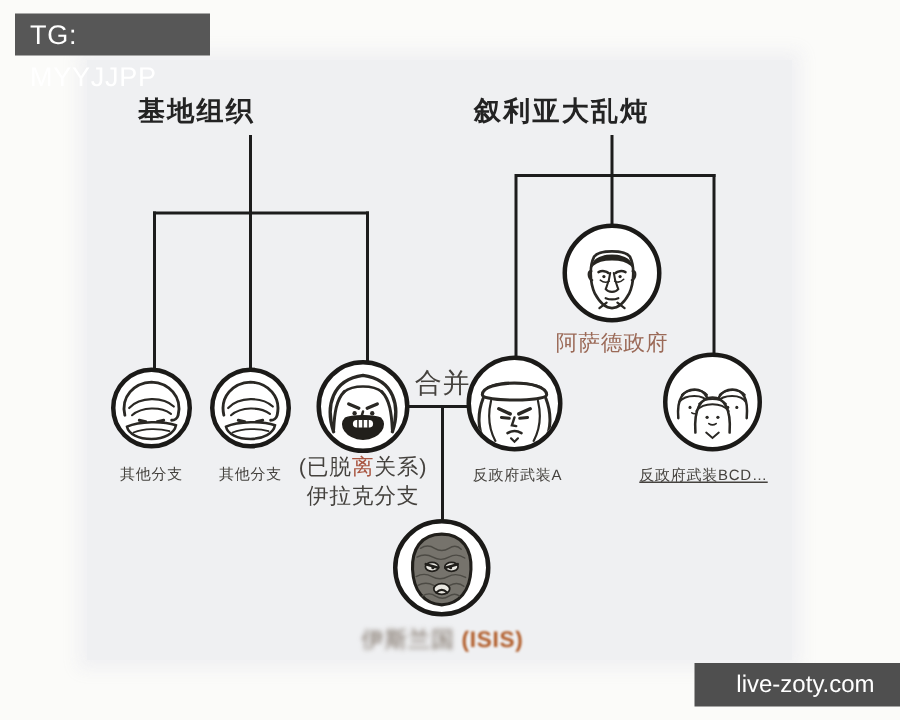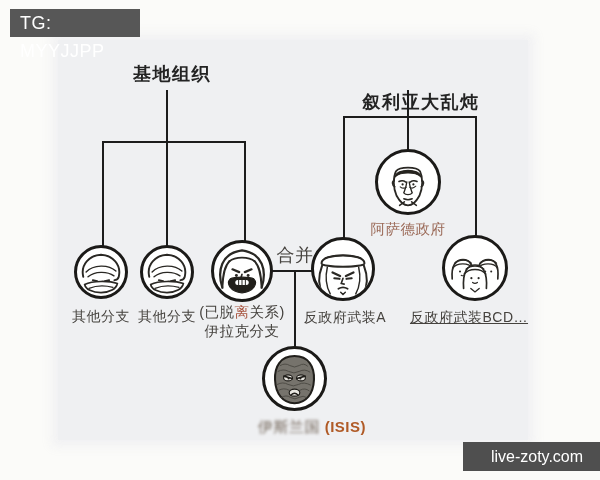--- a/index.html
+++ b/index.html
@@ -19,52 +19,52 @@
     padding-left:10px; box-sizing:border-box; letter-spacing:.5px;
   }
   .watermark {
     position:absolute; left:463px; top:442px; width:148px; height:29px;
     background:#4f4f4f; color:#fff; font-size:16px; line-height:29px;
     text-align:center;
   }
   .line { position:absolute; background:#1c1c1c; }
   .tree-title {
     position:absolute; font-size:18px; font-weight:bold; color:#232323;
-    text-align:center; letter-spacing:1.5px;
+    text-align:left; letter-spacing:1.5px;
   }
   .node {
     position:absolute; background:#fff; border:3px solid #1b1a18;
     border-radius:50%; box-sizing:border-box; overflow:hidden;
   }
   .node svg { width:100%; height:100%; display:block; }
   .lbl {
-    position:absolute; font-size:14px; color:#45423e; text-align:center;
+    position:absolute; font-size:10px; color:#45423e; text-align:center;
     letter-spacing:.5px; line-height:19px;
   }
   .lbl-assad { color:#9b6a58; font-size:14.5px; }
   .lbl-merge { font-size:18px; }
   .lbl-iraq { font-size:14.5px; }
   .note-hl { color:#a8543f; }
-  .lbl-isis { font-size:15px; filter:blur(.6px); color:#6d5f52;text-align:right; }
+  .lbl-isis { font-size:15px; filter:blur(.6px); color:#6d5f52; }
   .isis-name { filter:blur(1.4px); }
   .isis-suffix { color:#b05a26; font-weight:bold; filter:blur(.4px); }
 </style>
 </head>
 <body>
 
 <div class="page">
 
   <div class="photo-area"></div>
 
   <div class="banner">
     <span>TG: MYYJJPP</span>
   </div>
 
   <div class="tree-title" style="left:92px; top:62px; width:160px;">基地组织</div>
-  <div class="tree-title" style="left:341px; top:62px; width:160px;margin-top:28px;">叙利亚大乱炖</div>
+  <div class="tree-title" style="left:316px; top:62px; width:160px;">叙利亚大乱炖</div>
 
   <div class="line" style="left:166px; top:90px;  width:2px;  height:52px;"></div>
   <div class="line" style="left:102px; top:141px; width:144px; height:2px;"></div>
   <div class="line" style="left:102px; top:141px; width:2px;  height:105px;"></div>
   <div class="line" style="left:166px; top:141px; width:2px;  height:105px;"></div>
   <div class="line" style="left:244px; top:141px; width:2px;  height:100px;"></div>
 
   <div class="line" style="left:407px; top:90px;  width:2px;  height:27px;"></div>
   <div class="line" style="left:344px; top:116px; width:133px; height:2px;"></div>
   <div class="line" style="left:407px; top:116px; width:2px;  height:34px;"></div>

